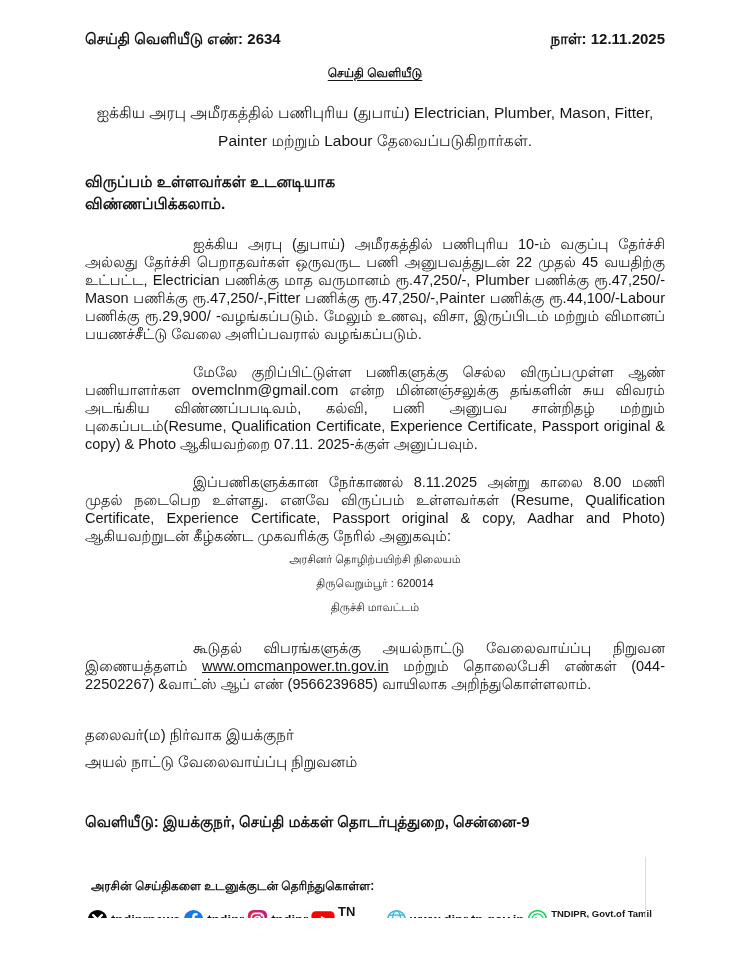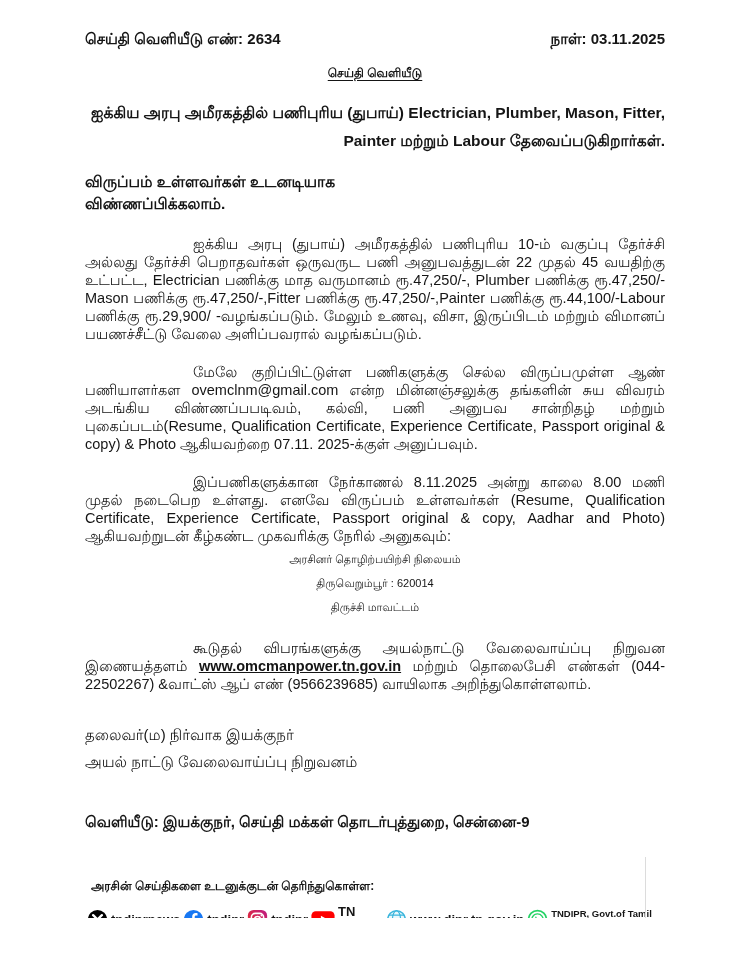--- a/index.html
+++ b/index.html
@@ -16,42 +16,42 @@
   .header-row{
     display:flex;justify-content:space-between;align-items:baseline;
     font-weight:bold;font-size:15px;
   }
   .doc-title{
     text-align:center;font-weight:bold;font-size:12px;
     margin-top:16px;
   }
   .doc-title span{text-decoration:underline;text-underline-offset:3px;}
   .headline{
-    text-align:right;font-weight:bold;font-size:15.5px;line-height:28px;
+    text-align:center;font-weight:normal;font-size:15.5px;line-height:28px;
     margin-top:18px;white-space:pre-line;
   }
   .subheadline{
     text-align:left;font-weight:bold;font-size:15.5px;line-height:22px;
     margin-top:16px;white-space:pre-line;
   }
   .para{
     font-size:14.5px;line-height:18px;text-align:justify;
     margin:20px 0 0 0;text-indent:108px;
   }
   .address{
     text-align:center;font-size:11px;line-height:24px;
     margin-top:2px;white-space:pre-line;
   }
   .signature{
     text-align:left;font-size:15px;line-height:27px;
     margin-top:28px;padding-right:6px;white-space:pre-line;
   }
   .release-line{font-weight:bold;font-size:15px;margin-top:38px;}
   .footer-note{font-weight:bold;font-size:12px;margin-top:46px;margin-left:6px;}
-  .site-link{font-weight:bold;text-decoration:underline;cursor:pointer;}
+  .site-link{font-weight:normal;text-decoration:underline;cursor:pointer;}
   .email-text{cursor:pointer;}
 
   .social-row{
     display:flex;align-items:center;margin-top:10px;margin-left:2px;gap:3px;
   }
   .social-item{display:inline-flex;align-items:center;gap:3px;}
   .s-label{font-weight:bold;font-size:13px;letter-spacing:0;}
   .s-label.small{font-size:9.5px;}
   .si{width:21px;height:21px;flex:0 0 auto;display:block;}
   .si.yt{width:24px;height:18px;}
@@ -62,21 +62,21 @@
   }
 </style>
 </head>
 <body>
 
 <div class="page">
   <div class="content">
 
     <div class="header-row">
       <span>செய்தி வெளியீடு எண்: 2634</span>
-      <span>நாள்: 03.11.2025</span>
+      <span>நாள்: 12.11.2025</span>
     </div>
 
     <div class="doc-title">
       <span>செய்தி வெளியீடு</span>
     </div>
 
     <div class="headline">ஐக்கிய அரபு அமீரகத்தில் பணிபுரிய (துபாய்) Electrician, Plumber, Mason, Fitter,
 Painter  மற்றும் Labour  தேவைப்படுகிறார்கள்.</div>
 
     <div class="subheadline">விருப்பம் உள்ளவர்கள் உடனடியாக

